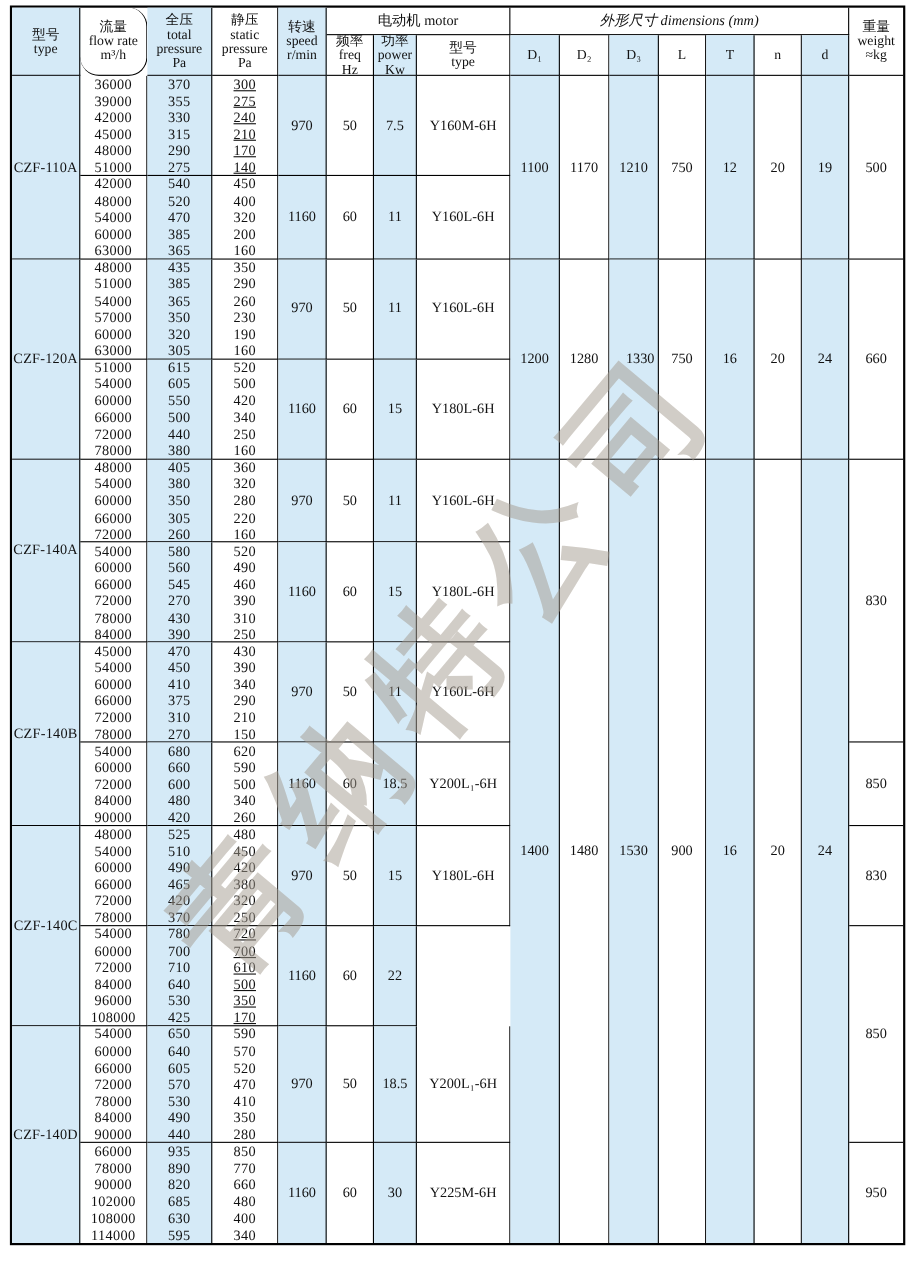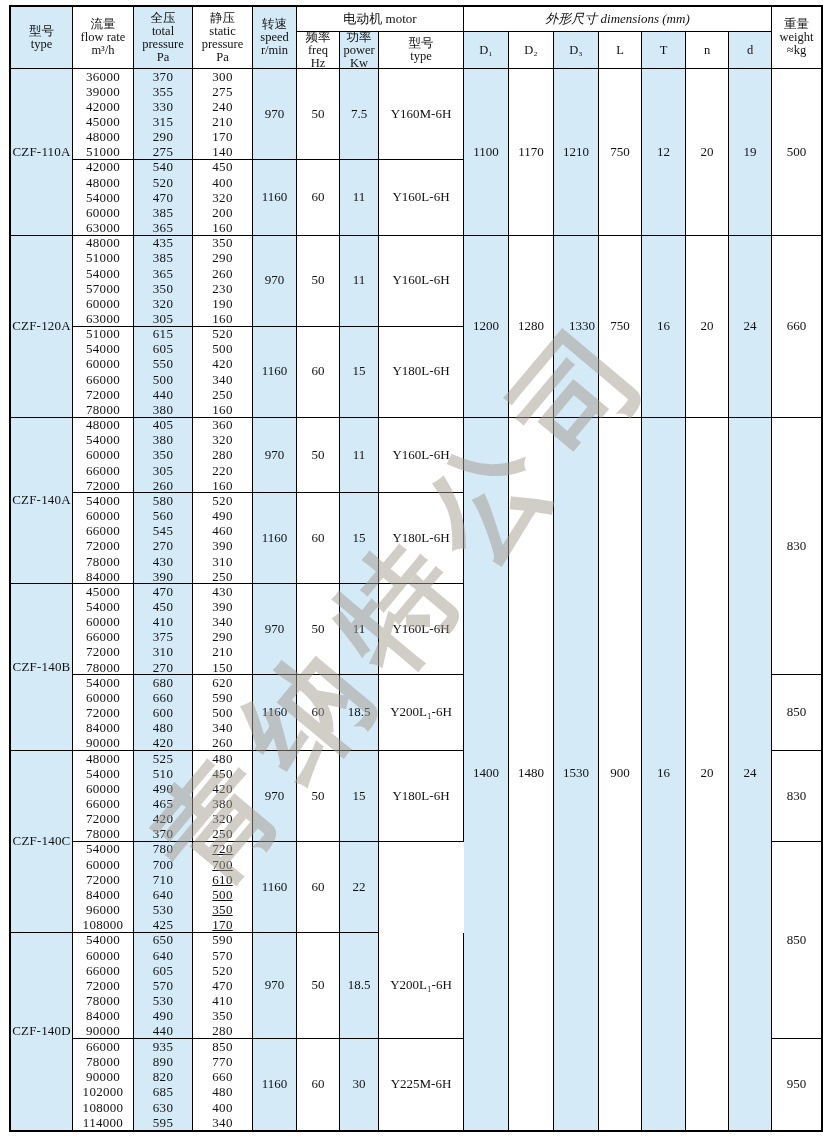--- a/index.html
+++ b/index.html
@@ -36,21 +36,21 @@
     white-space:nowrap;
   }
 </style>
 </head>
 <body style="--blue: #d5eaf7; --wm: #a59c90;">
 
 <div>
   <div id="grid" class="grid">
       <div class="c blue hdr" style="grid-area: 1 / 1 / span 2 / span 1;">型号
 type</div>
-      <div class="c hdr" style="grid-area: 1 / 2 / span 2 / span 1;">流量
+      <div class="c hdr" style="grid-area: 1 / 2 / span 2 / span 1; border-radius: 17px;">流量
 flow rate
 m³/h</div>
       <div class="c blue hdr" style="grid-area: 1 / 3 / span 2 / span 1;">全压
 total
 pressure
 Pa</div>
       <div class="c hdr" style="grid-area: 1 / 4 / span 2 / span 1;">静压
 static
 pressure
 Pa</div>
@@ -83,21 +83,21 @@
 42000
 45000
 48000
 51000</div>
       <div class="c blue stack" style="grid-area: 3 / 3 / span 6 / span 1;">370
 355
 330
 315
 290
 275</div>
-      <div class="c stack" style="grid-area: 3 / 4 / span 6 / span 1;">300
+      <div class="c stack" style="grid-area: 3 / 4 / span 6 / span 1; text-decoration: underline;">300
 275
 240
 210
 170
 140</div>
       <div class="c blue" style="grid-area: 3 / 5 / span 6 / span 1;">970</div>
       <div class="c" style="grid-area: 3 / 6 / span 6 / span 1;">50</div>
       <div class="c blue" style="grid-area: 3 / 7 / span 6 / span 1;">7.5</div>
       <div class="c" style="grid-area: 3 / 8 / span 6 / span 1;">Y160M-6H</div>
       <div class="c stack" style="grid-area: 9 / 2 / span 5 / span 1;">42000

